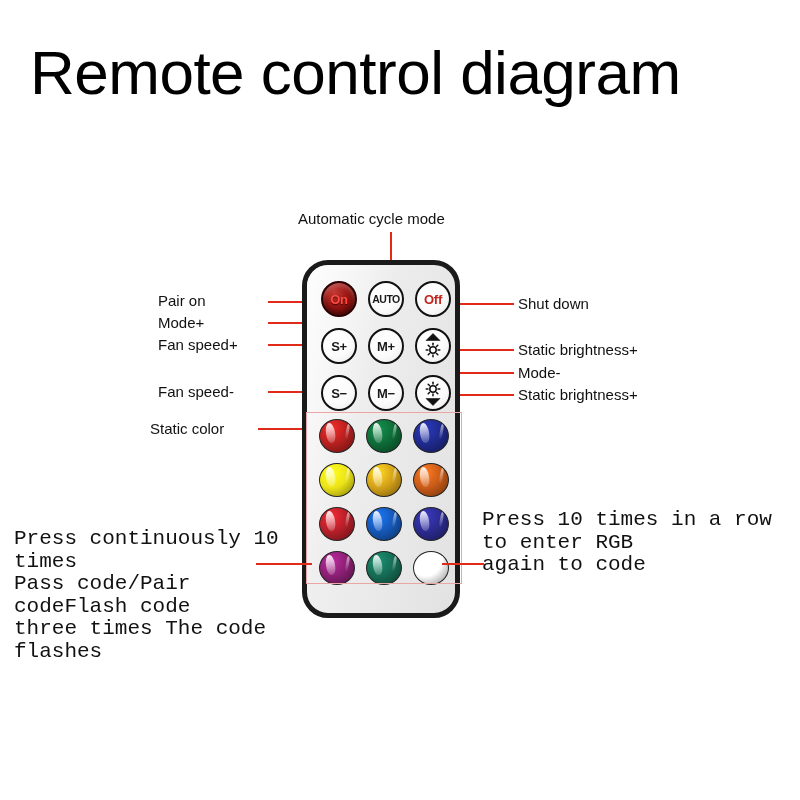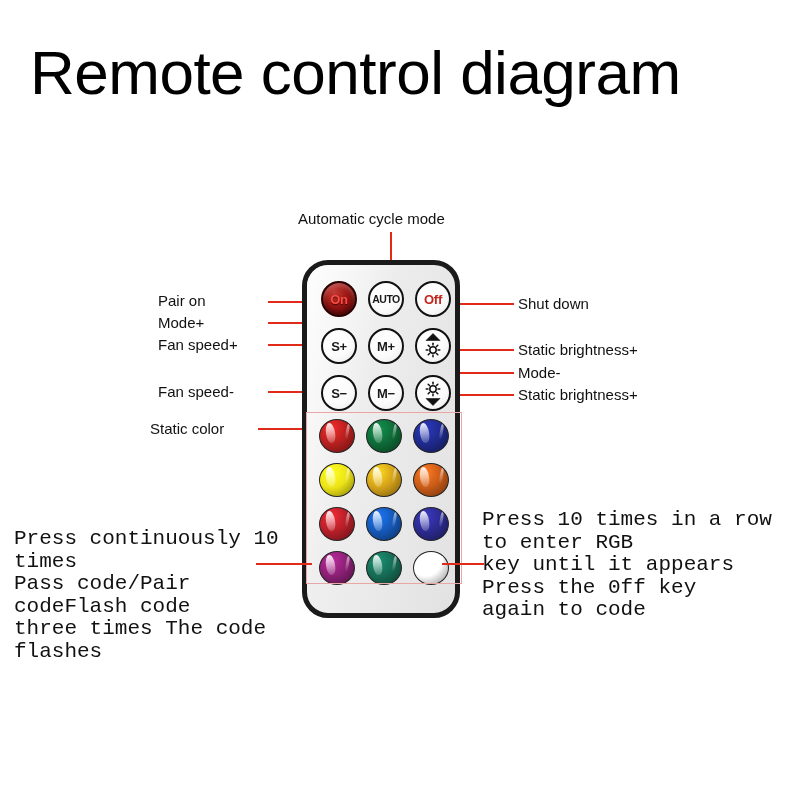--- a/index.html
+++ b/index.html
@@ -265,18 +265,17 @@
 
   <div class="para" style="left:14px;top:512px;width:290px;">
     <div>Press continuously 10 times</div>
     <div>Pass code/Pair codeFlash code</div>
     <div>three times The code flashes</div>
   </div>
   <div class="lead" style="left:256px;top:547px;width:56px;"></div>
 
   <div class="para" style="left:482px;top:493px;width:310px;">
     <div>Press 10 times in a row to enter RGB</div>
-    <div>key until it appears Press the 0ff key</div>
     <div>again to code</div>
   </div>
   <div class="lead" style="left:442px;top:547px;width:42px;"></div>
 
 </div>
 
 </body></html>

